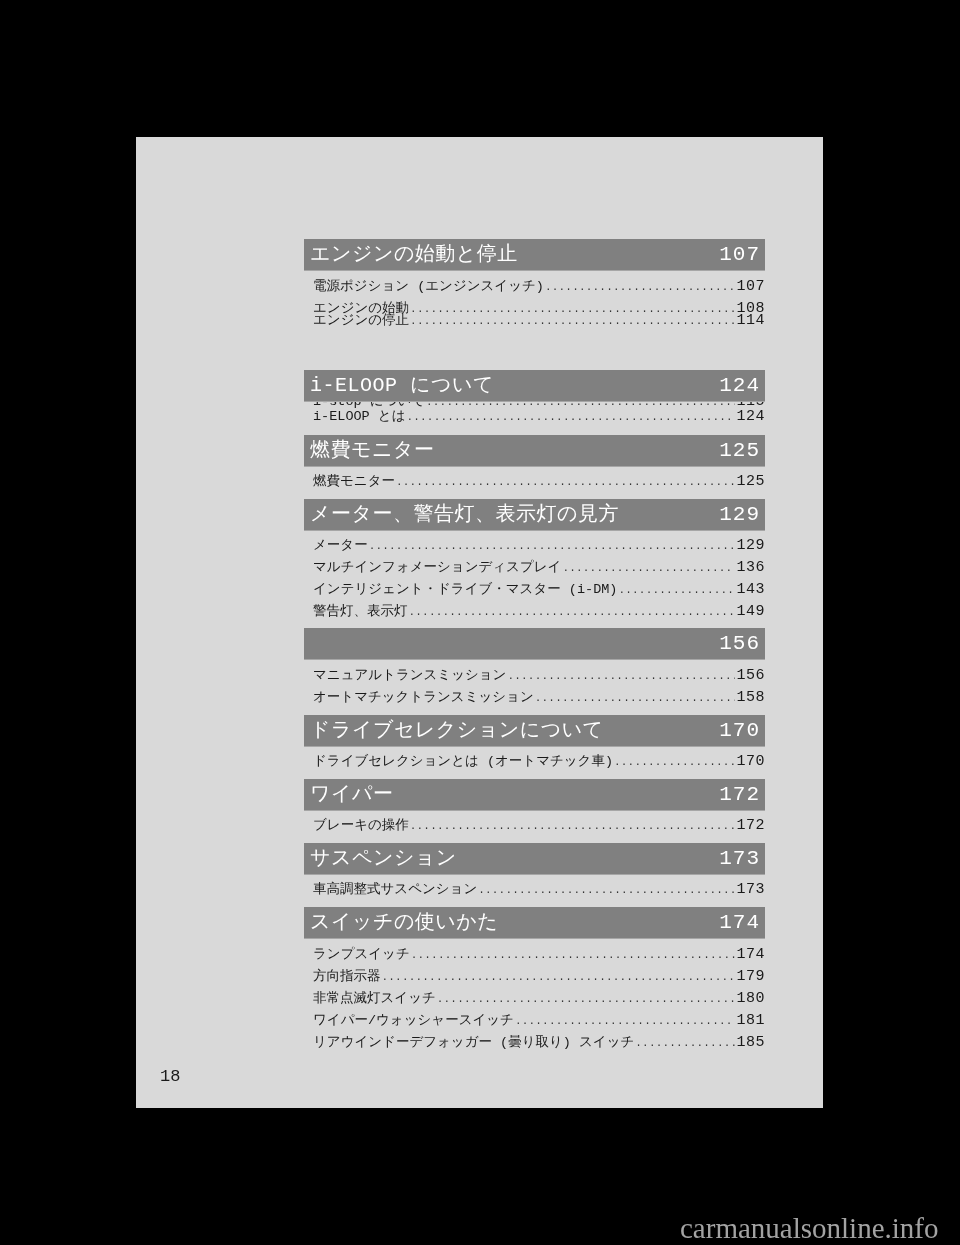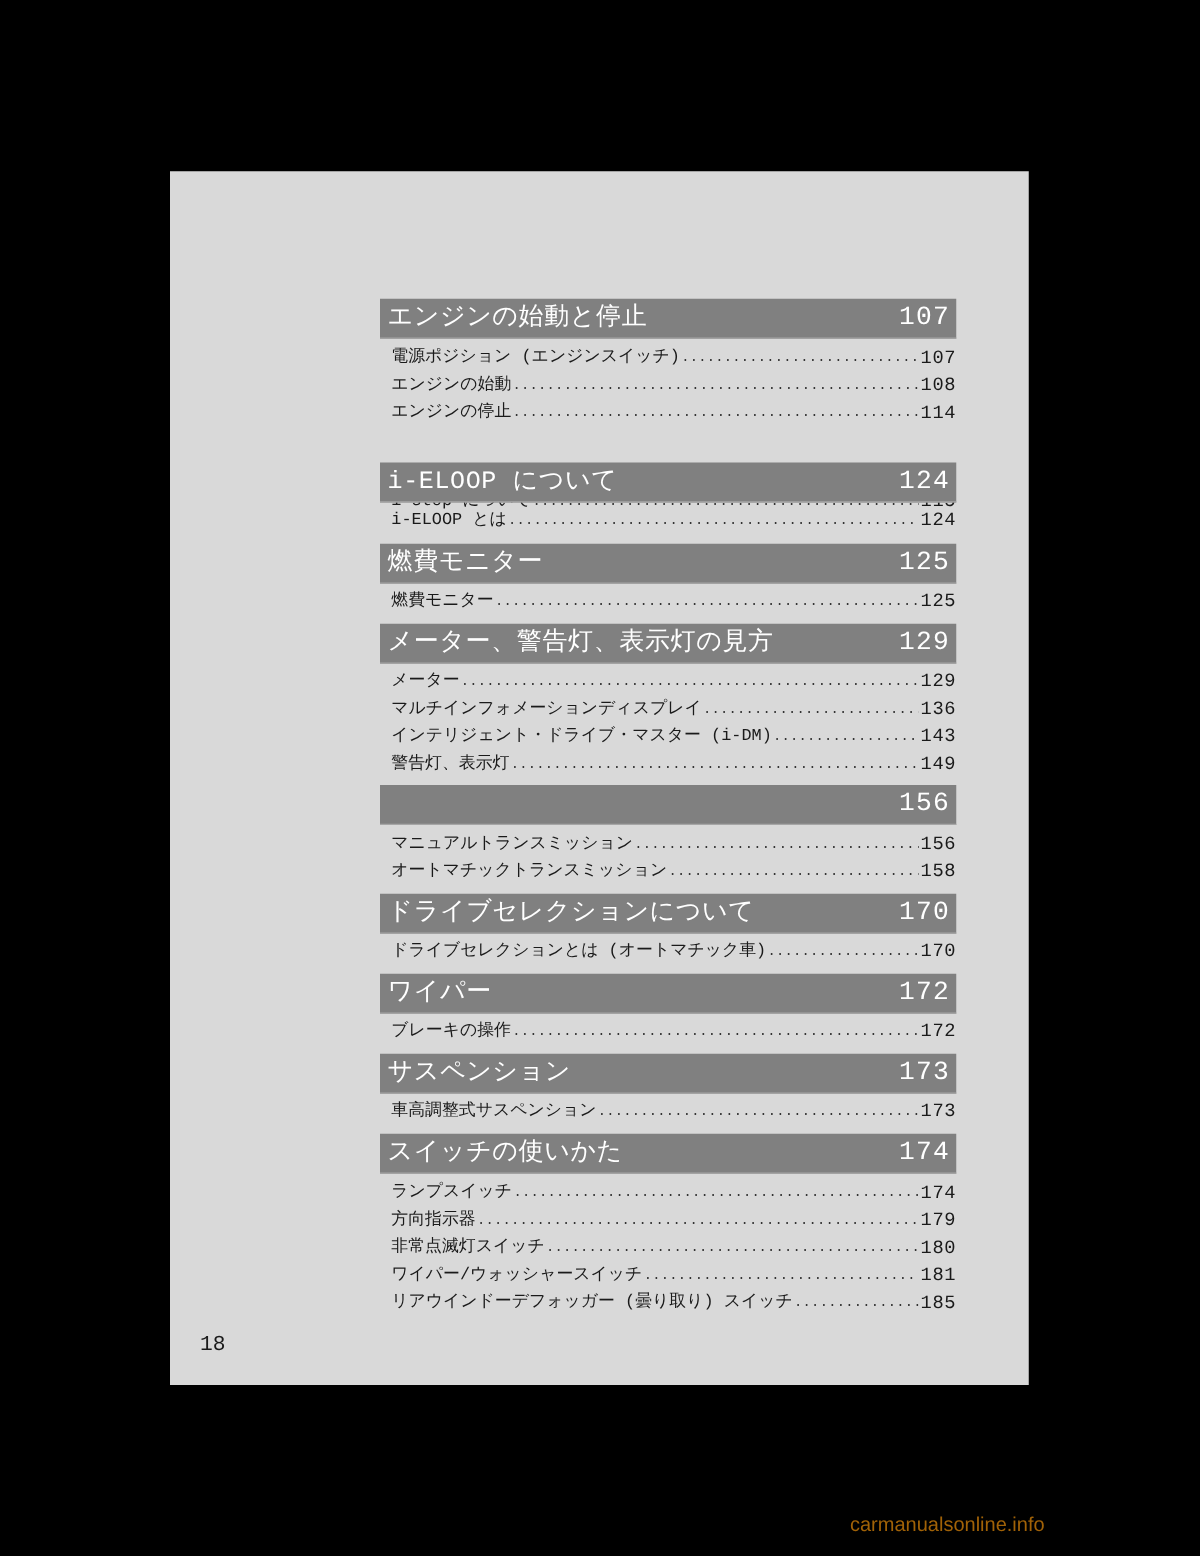--- a/index.html
+++ b/index.html
@@ -92,23 +92,23 @@
       position: absolute;
       left: 24px;
       top: 930px;
       font-size: 17px;
       color: #1a1a1a;
     }
     .watermark {
       position: absolute;
       left: 680px;
       top: 1212px;
-      font-size: 16px;
-      color: #a16207;
-      font-family: Liberation Sans, sans-serif;
+      font-size: 29px;
+      color: #a3a3a3;
+      font-family: Liberation Serif, serif;
       letter-spacing: 0px;
     }
   </style>
 </head>
 <body>
 
 <div class="page">
 
   <div class="section-header" style="top:102px;">
     <span class="title">エンジンの始動と停止</span>
@@ -117,21 +117,21 @@
   <div class="entry" style="top:138px;">
     <span class="label">電源ポジション (エンジンスイッチ)</span>
     <span class="leader"></span>
     <span class="page-num">107</span>
   </div>
   <div class="entry" style="top:160px;">
     <span class="label">エンジンの始動</span>
     <span class="leader"></span>
     <span class="page-num">108</span>
   </div>
-  <div class="entry" style="top:182px;">
+  <div class="entry" style="top:172px;">
     <span class="label">エンジンの停止</span>
     <span class="leader"></span>
     <span class="page-num">114</span>
   </div>
   <div class="entry" style="top:216px;margin-top:37px;">
     <span class="label">i-stop について</span>
     <span class="leader"></span>
     <span class="page-num">115</span>
   </div>
 

